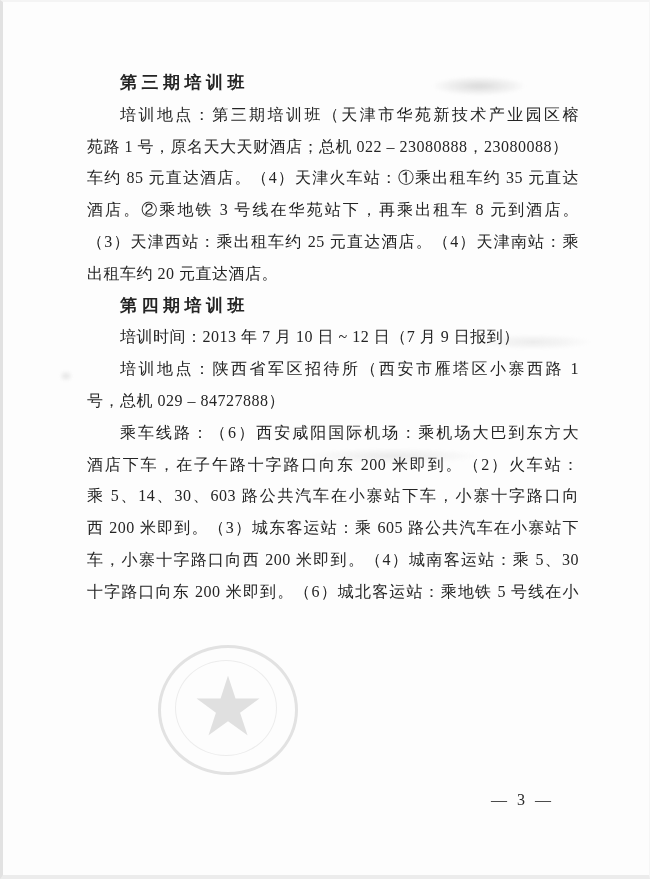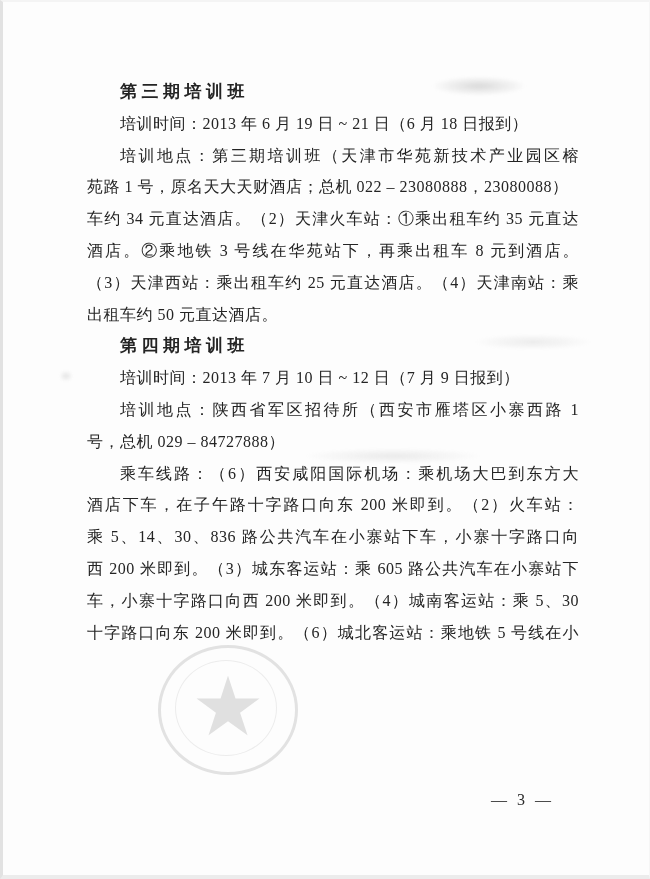--- a/index.html
+++ b/index.html
@@ -19,21 +19,20 @@
     border-right: 1px solid #f6f6f6;
     overflow: hidden;
     font-family: "Liberation Serif", "DejaVu Serif", serif;
     color: #242424;
   }
   .doc-body {
     position: absolute;
     top: 65px;
     left: 84px;
     width: 492px;
-    margin-top: 9px;
   }
   .line {
     font-size: 16px;
     line-height: 31.8px;
     letter-spacing: 0.5px;
     white-space: nowrap;
   }
   .line.justify {
     white-space: normal;
     text-align: justify;
@@ -109,34 +108,33 @@
   <div class="smudge s3"></div>
   <div class="smudge s4"></div>
 
   <div class="stamp">
     <div class="inner-ring"></div>
     <span class="star">★</span>
   </div>
 
   <div class="doc-body">
       <div class="line bold indent">第三期培训班</div>
-      <div class="line indent">培训时间：2013 年 6 月 19 日 ~ 21 日（6 月 18 日报到）</div>
       <div class="line indent justify">培训地点：第三期培训班（天津市华苑新技术产业园区榕</div>
       <div class="line">苑路 1 号，原名天大天财酒店；总机 022 – 23080888，23080088）</div>
-      <div class="line justify">车约 34 元直达酒店。（2）天津火车站：①乘出租车约 35 元直达</div>
+      <div class="line justify">车约 85 元直达酒店。（4）天津火车站：①乘出租车约 35 元直达</div>
       <div class="line justify">酒店。②乘地铁 3 号线在华苑站下，再乘出租车 8 元到酒店。</div>
       <div class="line justify">（3）天津西站：乘出租车约 25 元直达酒店。（4）天津南站：乘</div>
-      <div class="line">出租车约 50 元直达酒店。</div>
+      <div class="line">出租车约 20 元直达酒店。</div>
       <div class="line bold indent">第四期培训班</div>
       <div class="line indent">培训时间：2013 年 7 月 10 日 ~ 12 日（7 月 9 日报到）</div>
       <div class="line indent justify">培训地点：陕西省军区招待所（西安市雁塔区小寨西路 1</div>
       <div class="line">号，总机 029 – 84727888）</div>
       <div class="line indent justify">乘车线路：（6）西安咸阳国际机场：乘机场大巴到东方大</div>
       <div class="line justify">酒店下车，在子午路十字路口向东 200 米即到。（2）火车站：</div>
-      <div class="line justify">乘 5、14、30、836 路公共汽车在小寨站下车，小寨十字路口向</div>
+      <div class="line justify">乘 5、14、30、603 路公共汽车在小寨站下车，小寨十字路口向</div>
       <div class="line justify">西 200 米即到。（3）城东客运站：乘 605 路公共汽车在小寨站下</div>
       <div class="line justify">车，小寨十字路口向西 200 米即到。（4）城南客运站：乘 5、30</div>
       <div class="line justify">十字路口向东 200 米即到。（6）城北客运站：乘地铁 5 号线在小</div>
     </div>
 
   <div class="page-number">— 3 —</div>
 
 </div>
 
 </body></html>

